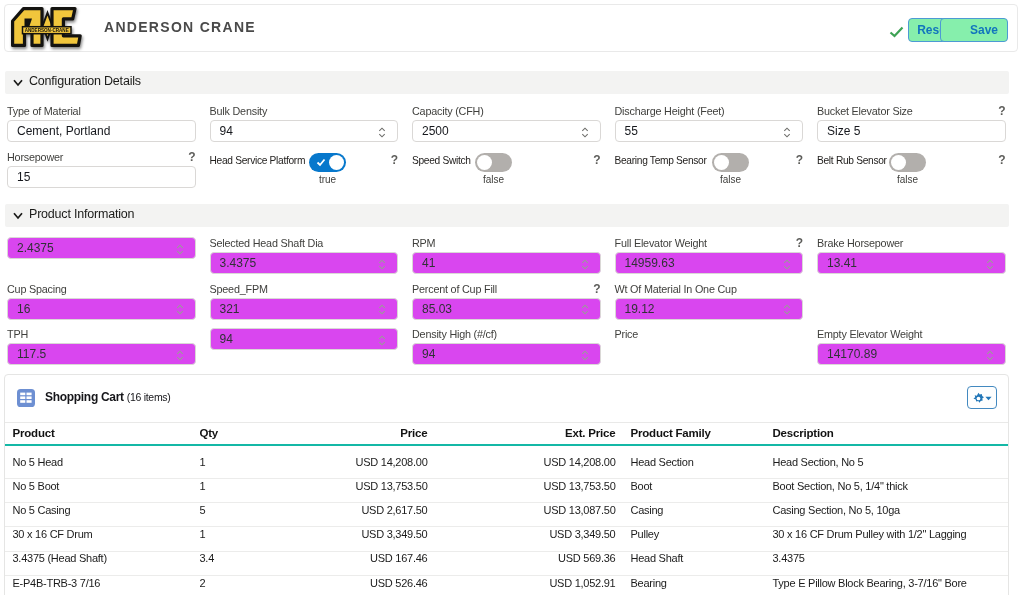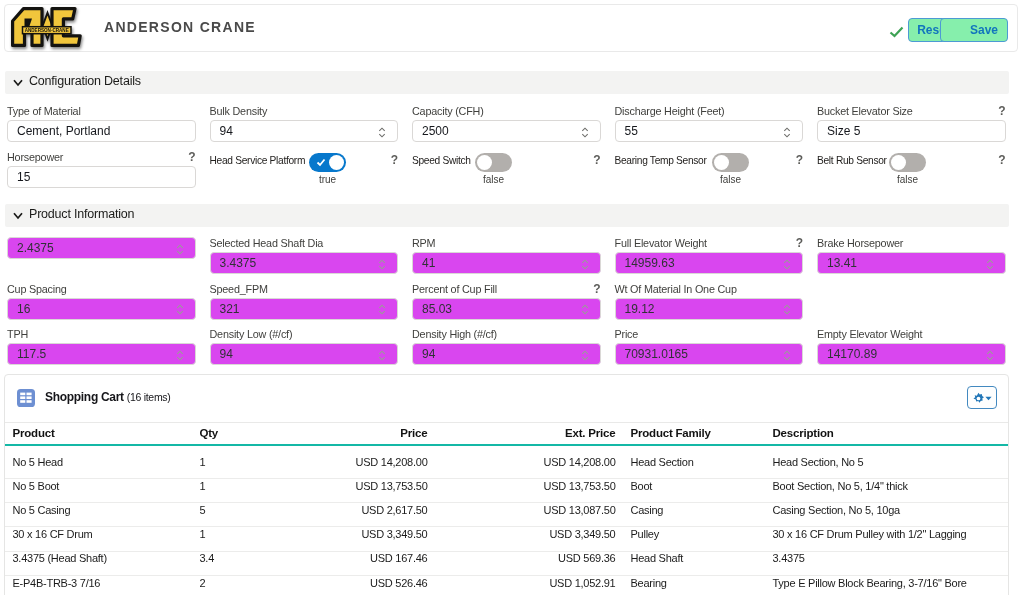--- a/index.html
+++ b/index.html
@@ -267,42 +267,36 @@
 <div class="frow" style="top:328px;">
   <div class="cell">
       <div class="lbl">
         <span>TPH</span>
       </div>
       <div class="inp dis">117.5<svg class="stp" width="8" height="11" viewBox="0 0 8 11">
           <path d="M1.3 3.8 L4 1.2 L6.7 3.8 M1.3 7.2 L4 9.8 L6.7 7.2" fill="none" stroke="#9b9b98" stroke-width="1.1"></path>
         </svg></div>
     </div>
   <div class="cell">
-      <div class="lbl">
-        <span>Density Low (#/cf)</span>
-      </div>
       <div class="inp dis">94<svg class="stp" width="8" height="11" viewBox="0 0 8 11">
           <path d="M1.3 3.8 L4 1.2 L6.7 3.8 M1.3 7.2 L4 9.8 L6.7 7.2" fill="none" stroke="#9b9b98" stroke-width="1.1"></path>
         </svg></div>
     </div>
   <div class="cell">
       <div class="lbl">
         <span>Density High (#/cf)</span>
       </div>
       <div class="inp dis">94<svg class="stp" width="8" height="11" viewBox="0 0 8 11">
           <path d="M1.3 3.8 L4 1.2 L6.7 3.8 M1.3 7.2 L4 9.8 L6.7 7.2" fill="none" stroke="#9b9b98" stroke-width="1.1"></path>
         </svg></div>
     </div>
   <div class="cell">
       <div class="lbl">
         <span>Price</span>
       </div>
-      <div class="inp dis">70931.0165<svg class="stp" width="8" height="11" viewBox="0 0 8 11">
-          <path d="M1.3 3.8 L4 1.2 L6.7 3.8 M1.3 7.2 L4 9.8 L6.7 7.2" fill="none" stroke="#9b9b98" stroke-width="1.1"></path>
-        </svg></div>
     </div>
   <div class="cell">
       <div class="lbl">
         <span>Empty Elevator Weight</span>
       </div>
       <div class="inp dis">14170.89<svg class="stp" width="8" height="11" viewBox="0 0 8 11">
           <path d="M1.3 3.8 L4 1.2 L6.7 3.8 M1.3 7.2 L4 9.8 L6.7 7.2" fill="none" stroke="#9b9b98" stroke-width="1.1"></path>
         </svg></div>
     </div>
 </div>

